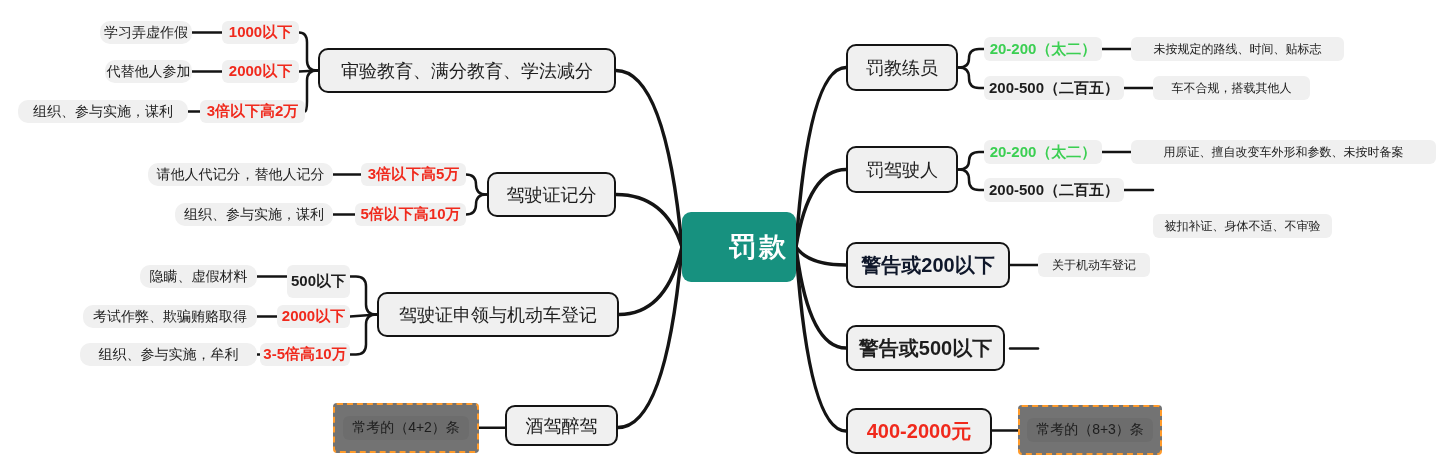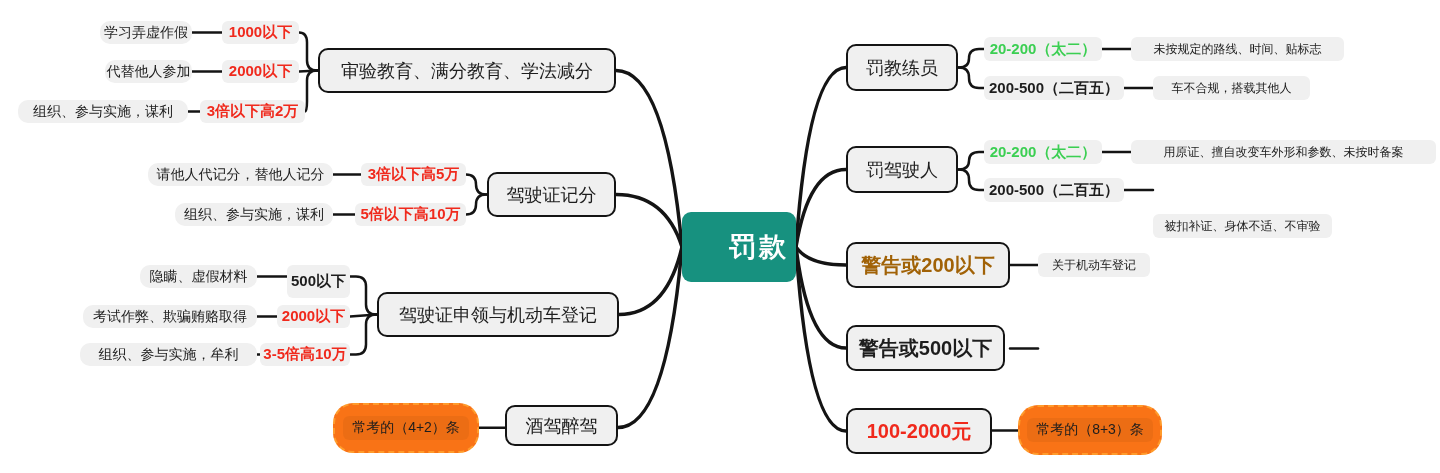--- a/index.html
+++ b/index.html
@@ -11,21 +11,21 @@
   .node{
     position:absolute;display:flex;align-items:center;justify-content:center;
     box-sizing:border-box;white-space:nowrap;color:#1d1d1d;cursor:default;
   }
   .n-central{background:#17917f;color:#ffffff;border-radius:9px;font-size:27px;font-weight:600;letter-spacing:3px;}
   .n-branch{background:#f0f0f0;border:2.5px solid #141414;border-radius:10px;font-size:18px;}
   .n-branch-em{background:#f0f0f0;border:2.5px solid #141414;border-radius:10px;font-size:20px;font-weight:700;}
   .n-value{background:#f0f0f0;border-radius:6px;font-size:15px;font-weight:700;}
   .n-label{background:#f0f0f0;border-radius:10px;font-size:14px;}
   .n-desc{background:#f0f0f0;border-radius:6px;font-size:12px;}
-  .n-dashed{border:2.5px dashed #ff9b2b;border-radius:20px;background:#f97316;font-size:14px;}
+  .n-dashed{border:2.5px dashed #ff9b2b;border-radius:4px;background:#737373;font-size:14px;}
   .dashed-inner{background:rgba(0,0,0,0.05);border-radius:6px;padding:3px 9px;}
 </style>
 </head>
 <body>
 
 <div class="canvas" id="canvas">
   <svg class="edges" id="edge-layer" viewBox="0 0 1440 473" xmlns="http://www.w3.org/2000/svg">
       <path d="M 682 247 Q 665.5 70.5 616 70.5" fill="none" stroke="#141414" stroke-width="3.5" stroke-linecap="round"></path>
       <path d="M 682 247 Q 665.5 194.5 616 194.5" fill="none" stroke="#141414" stroke-width="3.5" stroke-linecap="round"></path>
       <path d="M 682 247 Q 666.25 314.5 619 314.5" fill="none" stroke="#141414" stroke-width="3.5" stroke-linecap="round"></path>
@@ -91,20 +91,20 @@
     <div class="node n-branch" style="left: 846px; top: 44px; width: 112px; height: 47px;">罚教练员</div>
     <div class="node n-value" style="left: 984px; top: 37px; width: 118px; height: 24px; color: rgb(59, 207, 82);">20-200（太二）</div>
     <div class="node n-desc" style="left: 1131px; top: 37px; width: 213px; height: 24px;">未按规定的路线、时间、贴标志</div>
     <div class="node n-value" style="left: 984px; top: 76px; width: 140px; height: 24px;">200-500（二百五）</div>
     <div class="node n-branch" style="left: 846px; top: 146px; width: 112px; height: 47px;">罚驾驶人</div>
     <div class="node n-desc" style="left: 1153px; top: 76px; width: 157px; height: 24px;">车不合规，搭载其他人</div>
     <div class="node n-value" style="left: 984px; top: 140px; width: 118px; height: 24px; color: rgb(59, 207, 82);">20-200（太二）</div>
     <div class="node n-desc" style="left: 1131px; top: 140px; width: 305px; height: 24px;">用原证、擅自改变车外形和参数、未按时备案</div>
     <div class="node n-value" style="left: 984px; top: 178px; width: 140px; height: 24px;">200-500（二百五）</div>
     <div class="node n-desc" style="left: 1153px; top: 178px; width: 179px; height: 24px; margin-top: 36px;">被扣补证、身体不适、不审验</div>
-    <div class="node n-branch-em" style="left: 846px; top: 242px; width: 164px; height: 46px; color: #a16207;">警告或200以下</div>
+    <div class="node n-branch-em" style="left: 846px; top: 242px; width: 164px; height: 46px; color: #0f172a;">警告或200以下</div>
     <div class="node n-desc" style="left: 1038px; top: 253px; width: 112px; height: 24px;">关于机动车登记</div>
     <div class="node n-branch-em" style="left: 846px; top: 325px; width: 159px; height: 46px;">警告或500以下</div>
-    <div class="node n-branch-em" style="left: 846px; top: 408px; width: 146px; height: 46px; color: rgb(240, 41, 28);">100-2000元</div>
+    <div class="node n-branch-em" style="left: 846px; top: 408px; width: 146px; height: 46px; color: rgb(240, 41, 28);">400-2000元</div>
     <div class="node n-dashed" style="left: 1018px; top: 405px; width: 144px; height: 50px;">
       <span class="dashed-inner">常考的（8+3）条</span>
     </div>
   </div>
 
 </body></html>

